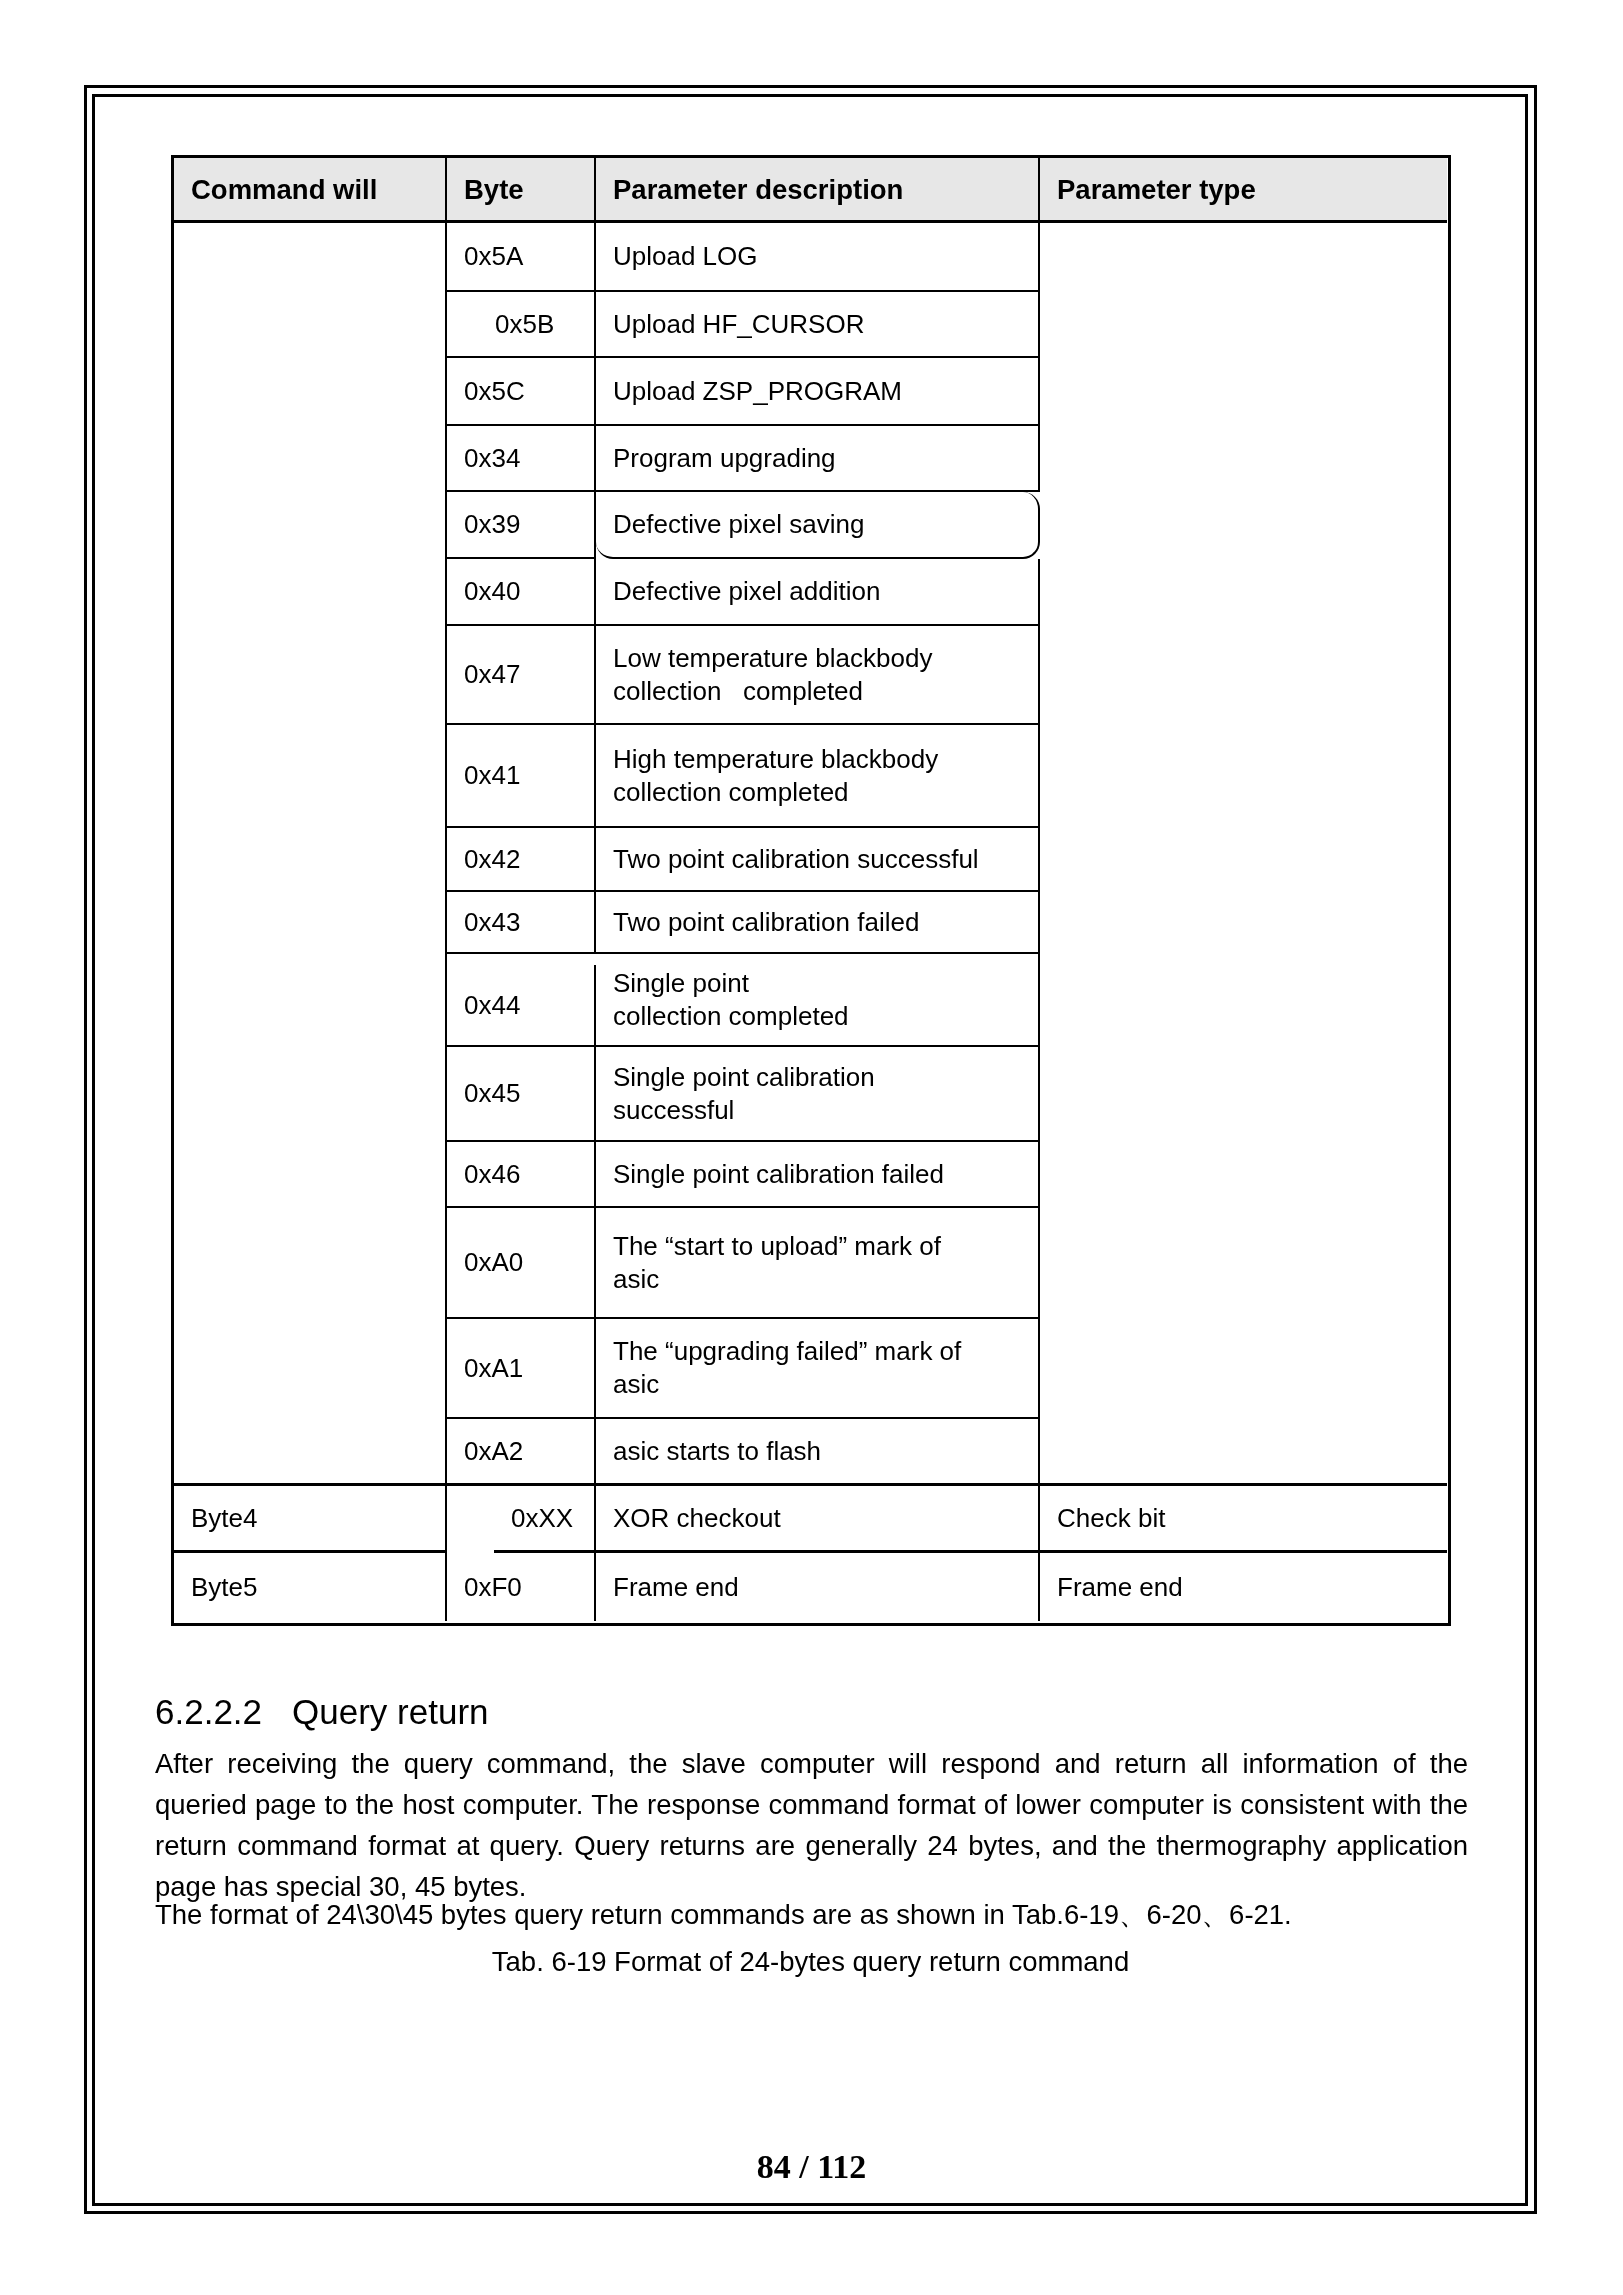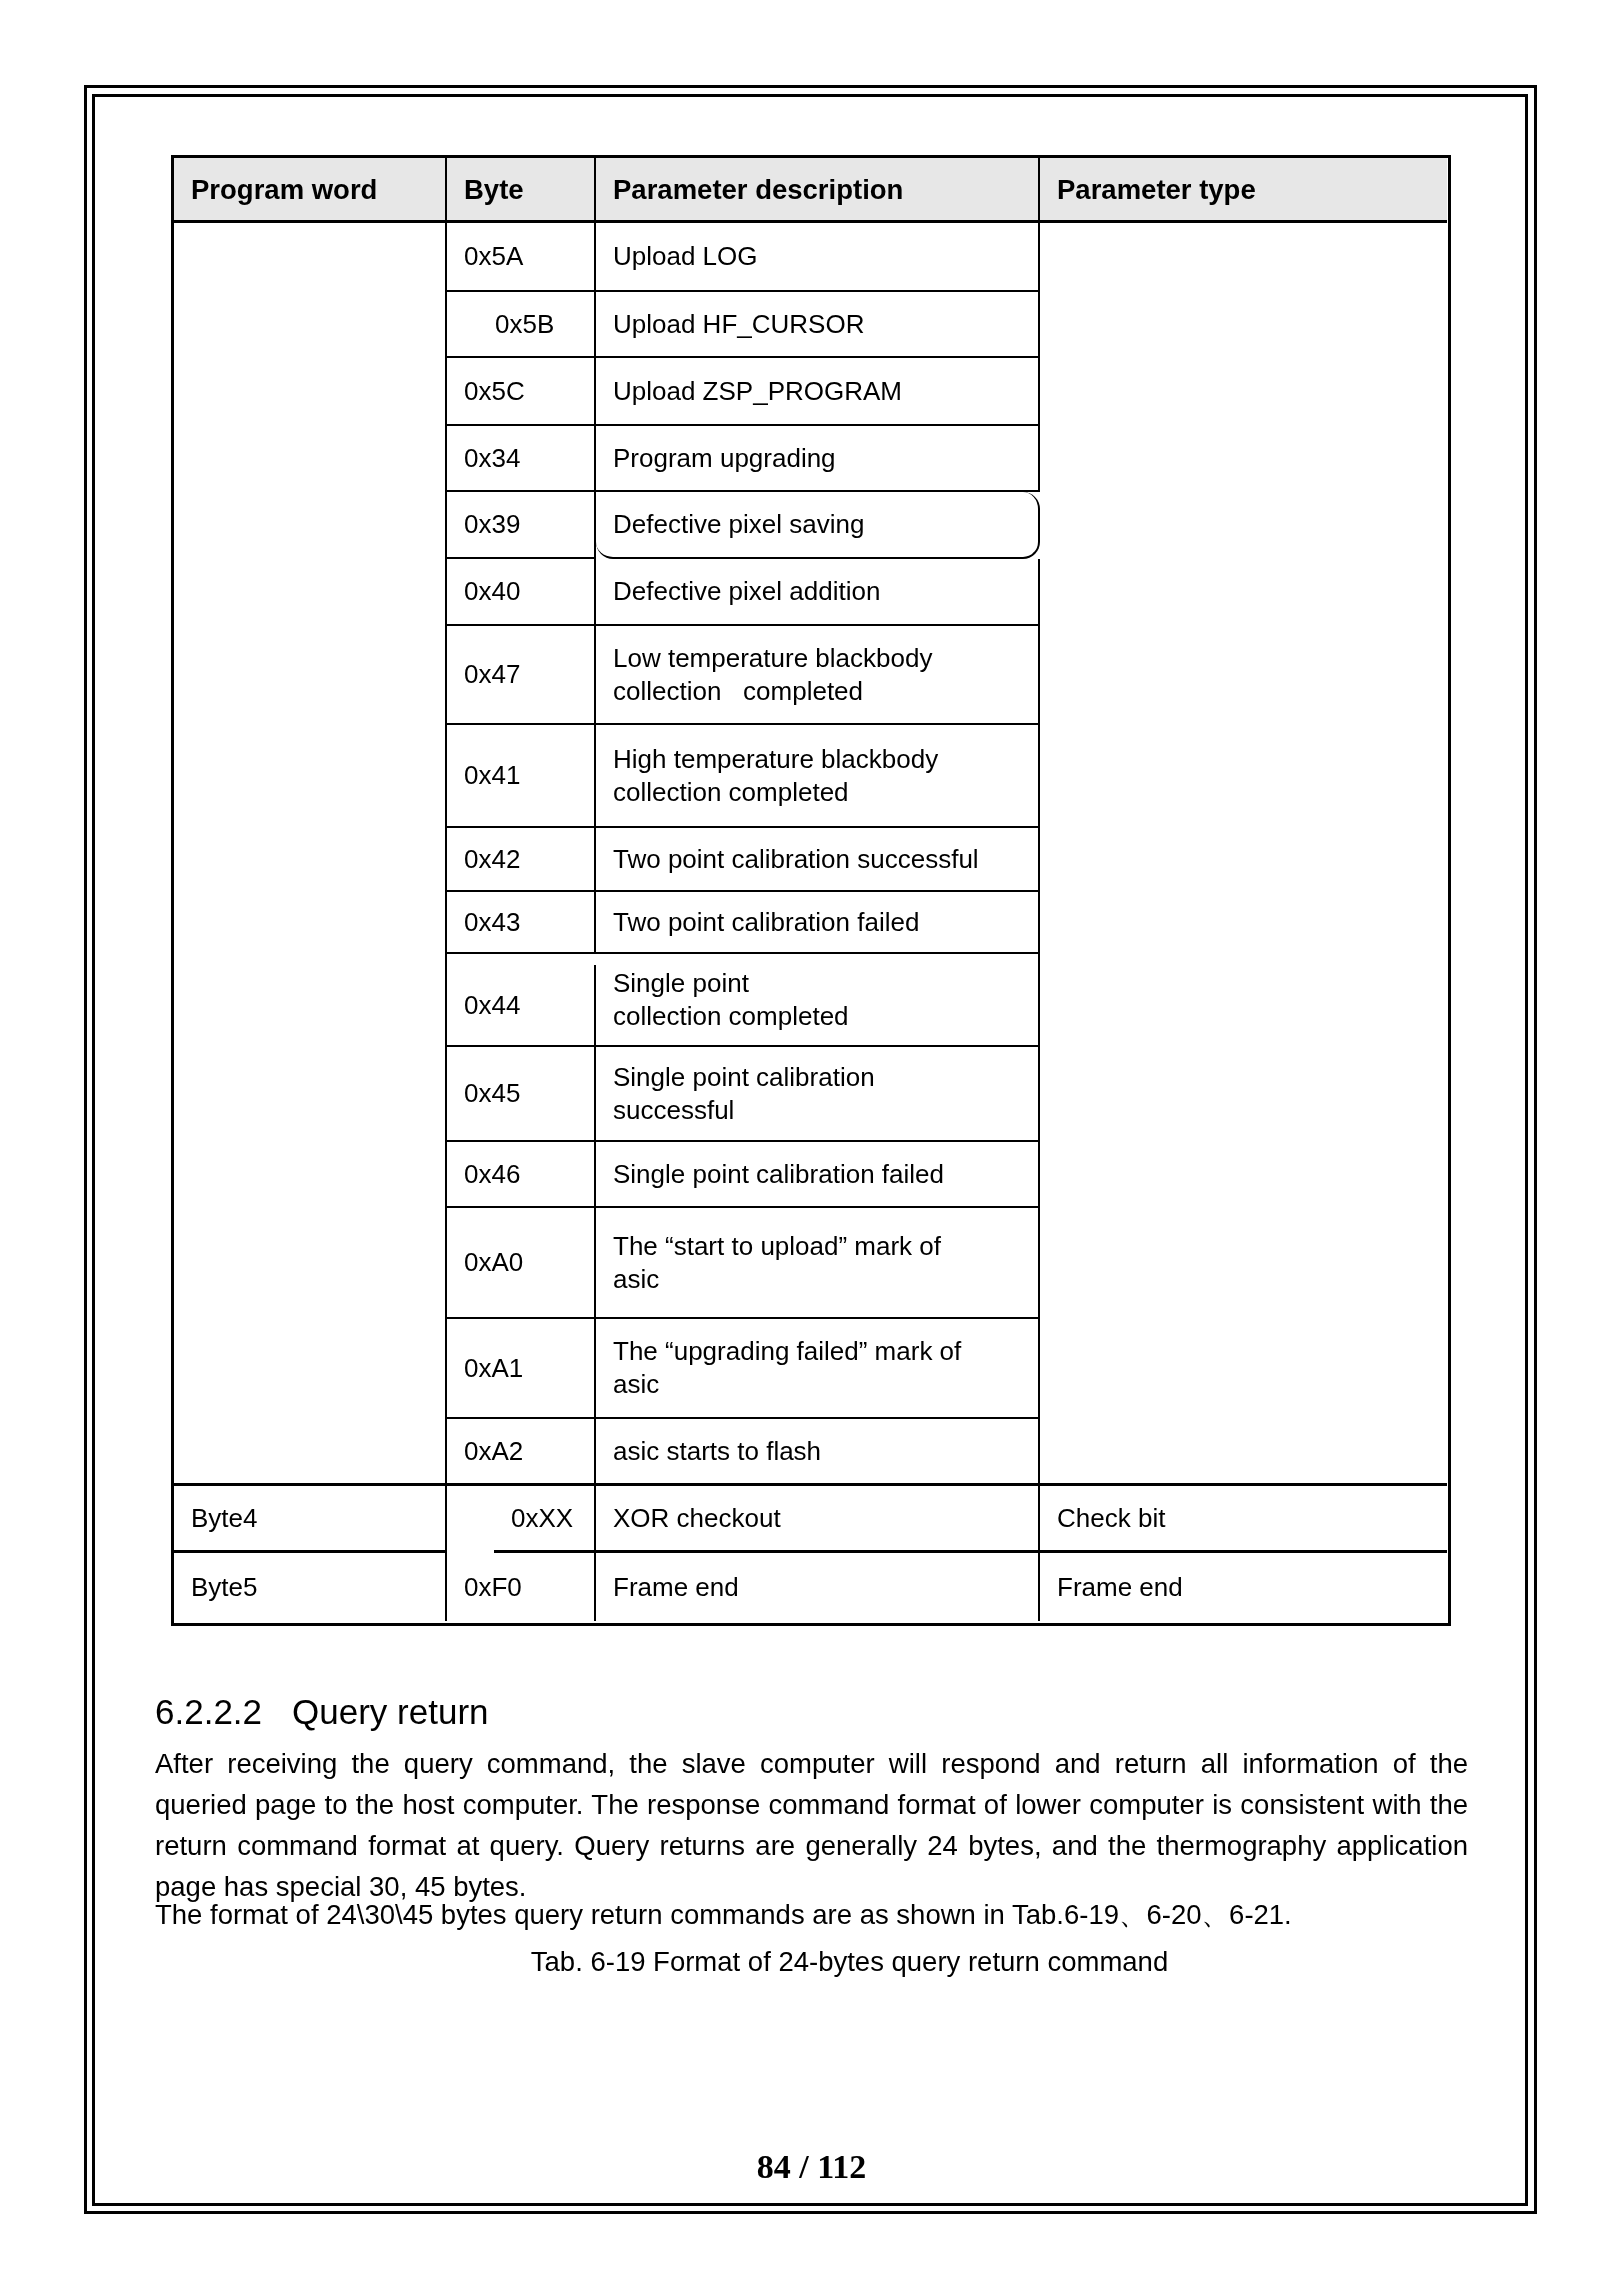--- a/index.html
+++ b/index.html
@@ -22,34 +22,34 @@
   .bb3{border-bottom-width:2px;}
   .bb6{border-bottom-width:3.9px;}
 
   
   .heading{position:absolute;left:155px;top:1693px;font-size:35px;line-height:38px;}
   .heading .num{margin-right:30px;}
   .para{position:absolute;left:155px;top:1743px;width:1313px;font-size:27.5px;line-height:41px;
         text-align:justify;}
   .formatline{position:absolute;left:155px;top:1894px;width:1313px;font-size:27.5px;line-height:41px;}
   .caption{position:absolute;left:84px;top:1941px;width:1453px;font-size:27.5px;line-height:41px;
-           text-align:center;padding-left:39px;}
+           text-align:center;}
   .footer{position:absolute;left:0;top:2148px;width:1623px;text-align:center;
           font-family:"Liberation Serif",serif;font-weight:bold;font-size:34px;}
 </style>
 </head>
 <body>
 
 <div class="page">
   <div class="frame outer"></div>
   <div class="frame inner"></div>
 
   <div class="tbl" id="cmd-table">
       <div class="c hdr bb6 br3" style="grid-area: 1 / 1 / 2 / 2;">
-        <span>Program word</span>
+        <span>Command will</span>
       </div>
       <div class="c hdr bb6 br3" style="grid-area: 1 / 2 / 2 / 3;">
         <span>Byte</span>
       </div>
       <div class="c hdr bb6 br3" style="grid-area: 1 / 3 / 2 / 4;">
         <span>Parameter description</span>
       </div>
       <div class="c hdr bb6" style="grid-area: 1 / 4 / 2 / 5;">
         <span>Parameter type</span>
       </div>

